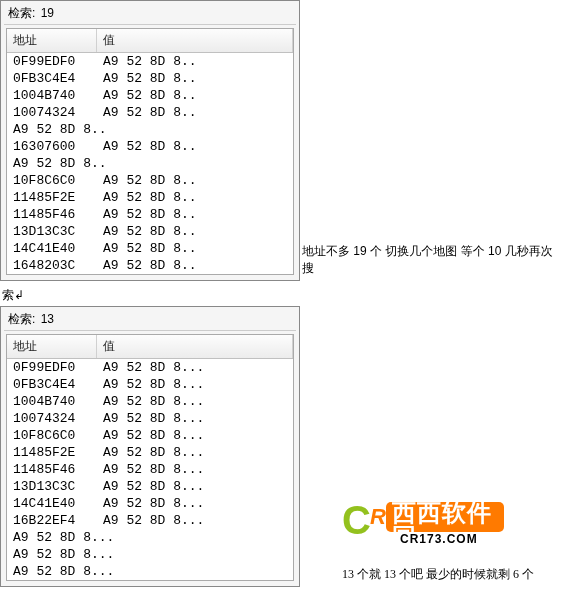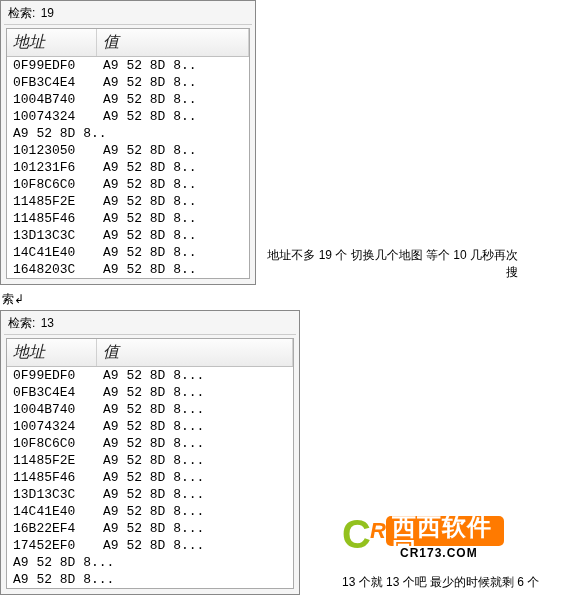--- a/index.html
+++ b/index.html
@@ -17,44 +17,43 @@
   .panel-wrap {
     display: inline-block;
     vertical-align: top;
   }
   .panel {
     border: 1px solid #888;
     background: #f5f5f5;
     padding: 4px 3px 3px 3px;
     position: relative;
   }
-  .panel-1 { width: 256px; }
+  .panel-1 { width: 300px; }
   .panel-2 { width: 300px; }
   .search-line {
     padding: 0 4px 2px 4px;
     border-bottom: 1px solid #ccc;
   }
   .search-line span { margin-right: 2px; }
   .table-wrap {
     background: #fff;
     border: 1px solid #aaa;
     margin: 3px 2px 2px 2px;
     overflow: hidden;
   }
   .thead {
     display: flex;
     background: linear-gradient(#fdfdfd, #ececec);
     border-bottom: 1px solid #c0c0c0;
   }
   .th {
     padding: 3px 6px;
     border-right: 1px solid #d0d0d0;
-    font-size: 16px;
+    font-size: 12px;
     color: #222;
-    font-style: italic;
   }
   .th-addr { width: 90px; }
   .th-val { flex: 1; }
   .tbody { }
   .tr {
     display: flex;
     padding: 0 0;
   }
   .td {
     padding: 1px 6px 1px 6px;
@@ -69,34 +68,34 @@
     display: inline-block;
     vertical-align: bottom;
     font-size: 12px;
     color: #000;
     margin-left: 2px;
   }
   .row1 {
     display: flex;
     align-items: flex-end;
   }
-  .annot-1 { margin-bottom: 4px; max-width: 260px; text-align: right; }
+  .annot-1 { margin-bottom: 4px; max-width: 260px; }
   .break-line {
     padding: 6px 2px 2px 2px;
   }
   .arrow { font-family: "SimSun"; }
   .row2 {
     display: flex;
     align-items: flex-end;
   }
   .right-stack {
     margin-left: 40px;
     margin-bottom: 4px;
   }
-  .annot-2 { margin-top: 10px; }
+  .annot-2 { margin-top: 16px; font-family: Liberation Serif, serif; }
   .logo {
     width: 170px;
     height: 46px;
     position: relative;
     margin-bottom: 2px;
   }
   .logo-c {
     position: absolute;
     left: 2px;
     top: -2px;
@@ -166,25 +165,24 @@
               <div class="td td-val">A9 52 8D 8..</div>
             </div>
             <div class="tr">
               <div class="td td-addr">10074324</div>
               <div class="td td-val">A9 52 8D 8..</div>
             </div>
             <div class="tr">
               <div class="td td-val">A9 52 8D 8..</div>
             </div>
             <div class="tr">
-              <div class="td td-addr">10123050</div>
-              <div class="td td-val">A9 52 8D 8..</div>
-            </div>
-            <div class="tr">
-              <div class="td td-addr">101231F6</div>
+              <div class="td td-addr">16307600</div>
+              <div class="td td-val">A9 52 8D 8..</div>
+            </div>
+            <div class="tr">
               <div class="td td-val">A9 52 8D 8..</div>
             </div>
             <div class="tr">
               <div class="td td-addr">10F8C6C0</div>
               <div class="td td-val">A9 52 8D 8..</div>
             </div>
             <div class="tr">
               <div class="td td-addr">11485F2E</div>
               <div class="td td-val">A9 52 8D 8..</div>
             </div>
@@ -262,21 +260,20 @@
             </div>
             <div class="tr">
               <div class="td td-addr">14C41E40</div>
               <div class="td td-val">A9 52 8D 8...</div>
             </div>
             <div class="tr">
               <div class="td td-addr">16B22EF4</div>
               <div class="td td-val">A9 52 8D 8...</div>
             </div>
             <div class="tr">
-              <div class="td td-addr">17452EF0</div>
               <div class="td td-val">A9 52 8D 8...</div>
             </div>
             <div class="tr">
               <div class="td td-val">A9 52 8D 8...</div>
             </div>
             <div class="tr">
               <div class="td td-val">A9 52 8D 8...</div>
             </div>
           </div>
       </div>

